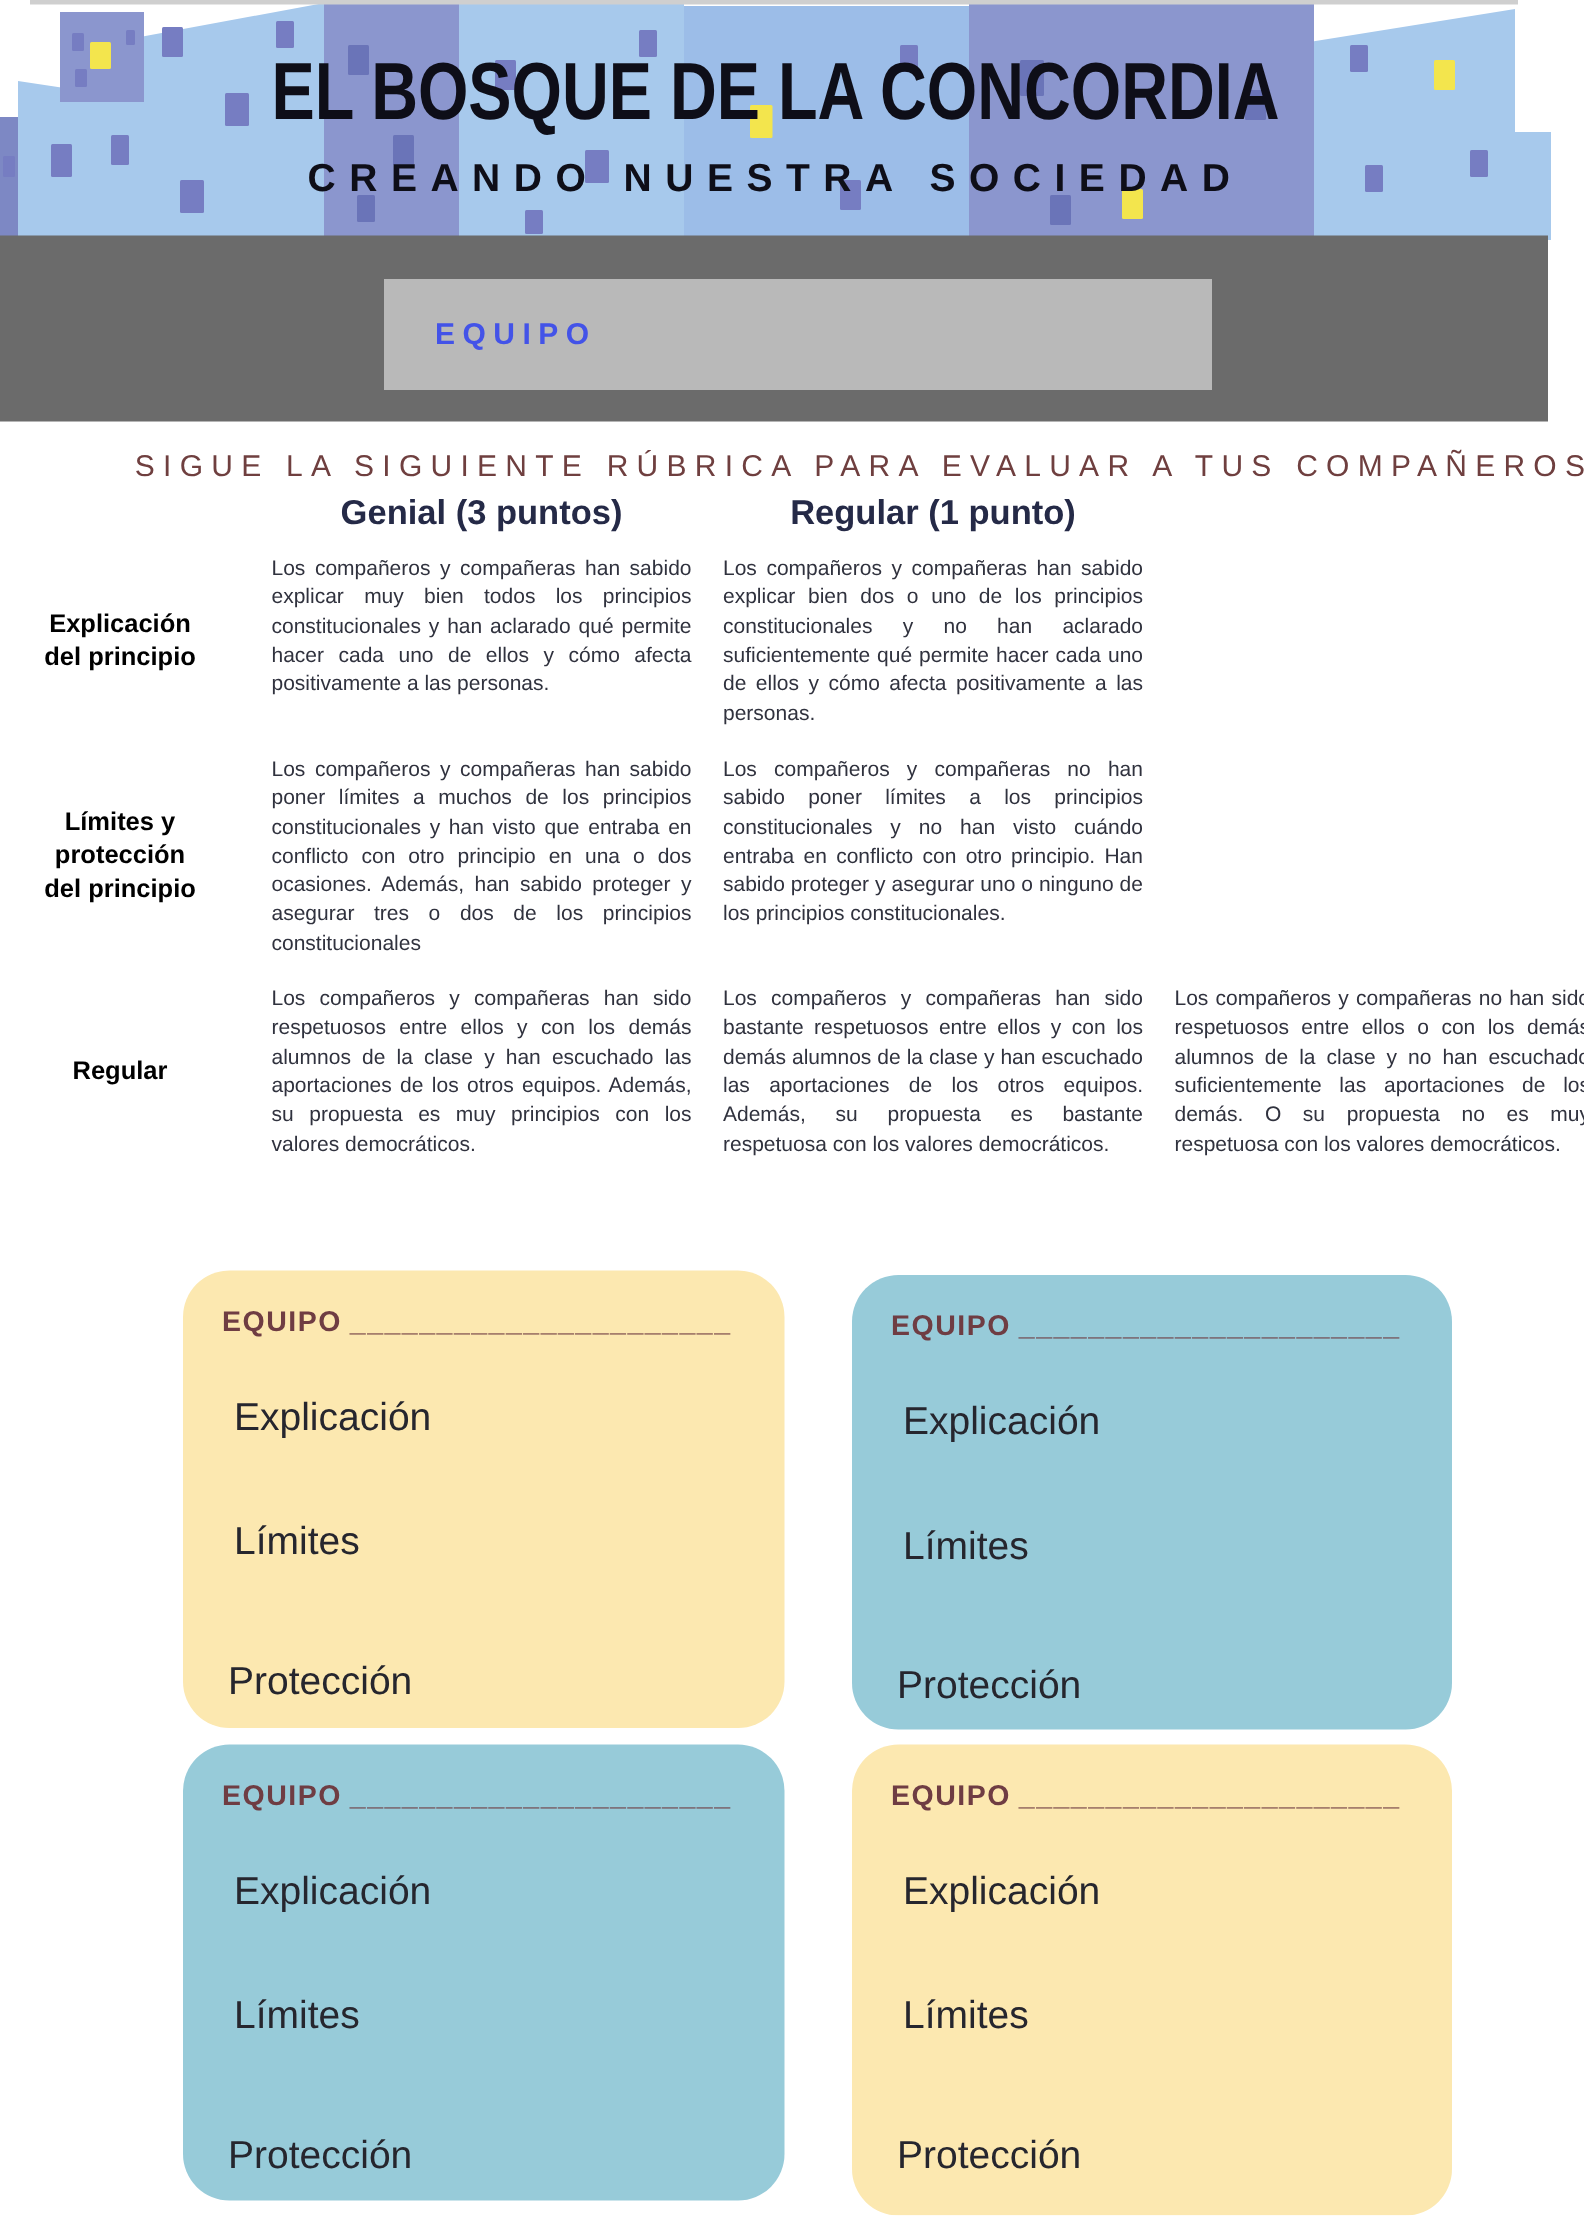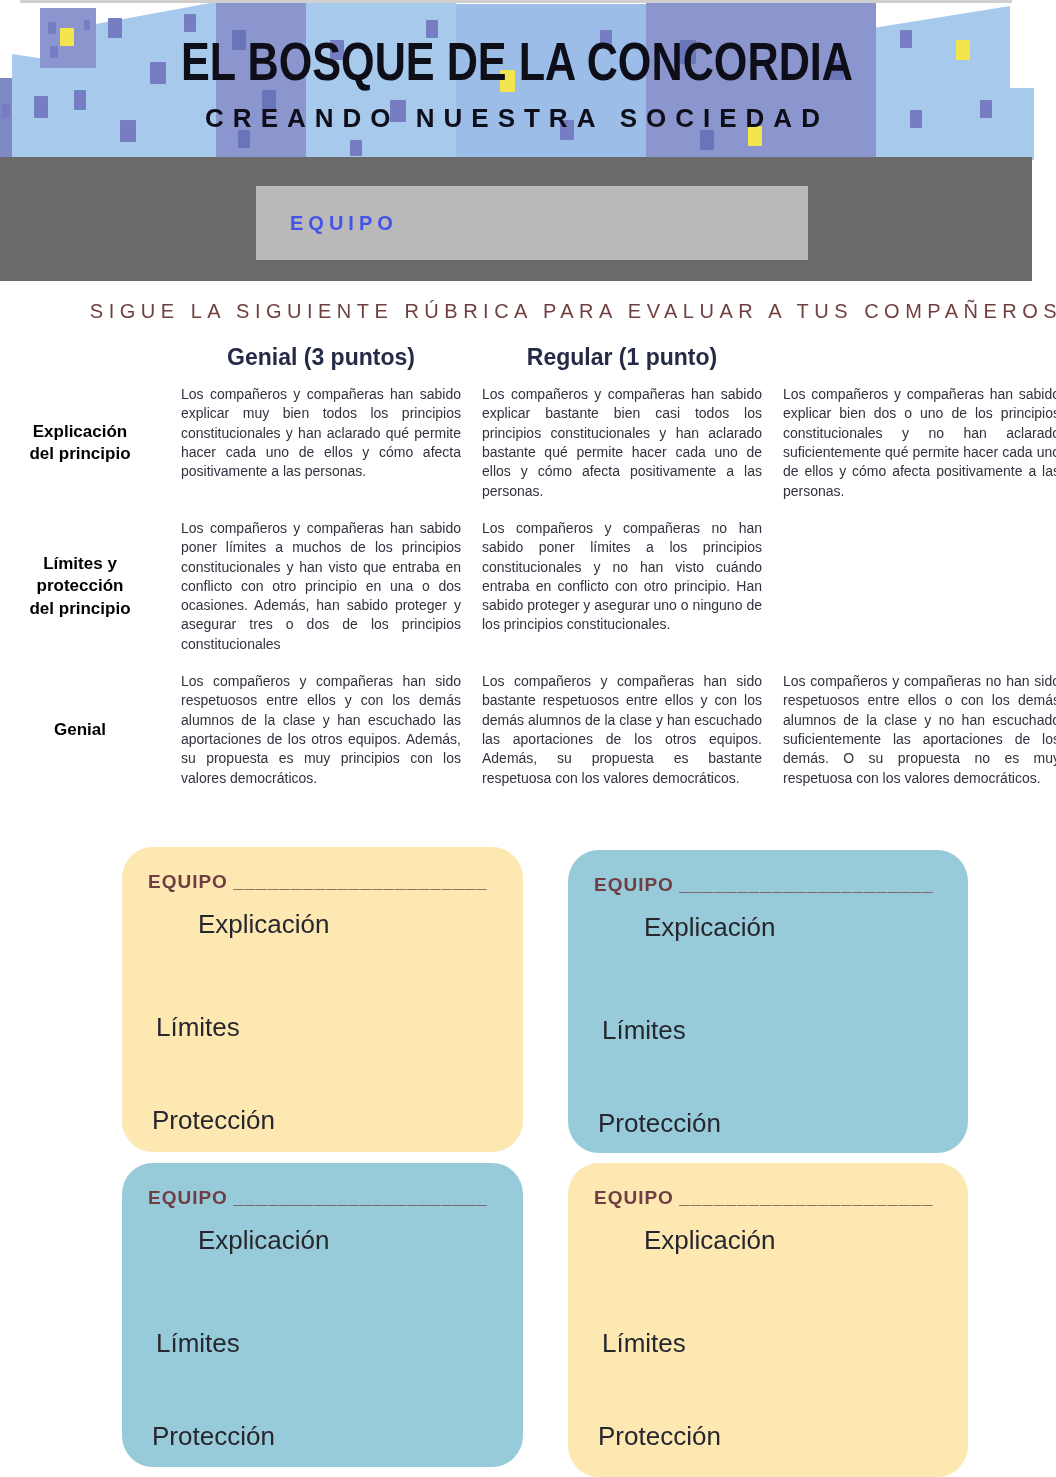--- a/index.html
+++ b/index.html
@@ -40,21 +40,21 @@
     margin-left:34px;font-size:20px;font-weight:800;letter-spacing:5px;
     color:var(--equipo-blue,#4353e8);
   }
   
   .rubric-heading{
     position:absolute;left:0;top:300px;width:1056px;text-align:center;
     font-size:20px;font-weight:500;letter-spacing:5.5px;color:var(--heading-maroon,#6f3f3f);
     white-space:nowrap;
     padding-left:48px;
   }
-  .rubric{position:absolute;left:0;top:344px;width:1040px;}
+  .rubric{position:absolute;left:0;top:328px;width:1040px;}
   .rubric-grid{display:grid;grid-template-columns:160px 280px 280px 277px;column-gap:21px;}
   .col-head{
     text-align:center;font-size:23px;font-weight:600;color:var(--header-navy,#252a47);
     padding-bottom:14px;white-space:nowrap;
   }
   .rubric-row{margin-bottom:18px;}
   .row-label{
     align-self:center;text-align:center;font-size:17px;font-weight:700;color:#000;
     padding:0 24px;line-height:1.3;
   }
@@ -63,21 +63,21 @@
     text-align:justify;text-justify:inter-word;
   }
   
   .score-box{position:absolute;border-radius:31px;}
   .score-box[data-variant="yellow"]{background:var(--box-yellow,#fce8b0);}
   .score-box[data-variant="blue"]{background:var(--box-blue,#97cbd9);}
   .sb-head{position:absolute;left:26px;top:24px;font-size:19px;white-space:nowrap;}
   .sb-head .eq{font-weight:800;letter-spacing:1px;color:var(--box-label-maroon,#6f3d43);}
   .sb-head .blank{font-weight:700;letter-spacing:1px;color:var(--box-label-maroon,#6f3d43);}
   .sb-item{position:absolute;font-size:26px;font-weight:500;color:var(--box-ink,#26262e);}
-  .sb-item.i1{left:34px;top:62px;margin-left:42px;}
+  .sb-item.i1{left:34px;top:82px;}
   .sb-item.i2{left:34px;top:165px;}
   .sb-item.i3{left:30px;top:258px;}
 </style>
 </head>
 <body>
 
 <div class="page">
 
   <div class="hero">
     <div class="b c-peri-d" style="left:0;top:78px;width:14px;height:82px;"></div>
@@ -137,32 +137,31 @@
   <div class="rubric">
     <div class="rubric-grid">
       <div></div>
       <div class="col-head">Genial (3 puntos)</div>
       <div class="col-head">Regular (1 punto)</div>
     </div>
 
     <div class="rubric-grid rubric-row">
       <div class="row-label">Explicación del principio</div>
       <div class="cell">Los compañeros y compañeras han sabido explicar muy bien todos los principios constitucionales y han aclarado qué permite hacer cada uno de ellos y cómo afecta positivamente a las personas.</div>
-      <div class="cell">Los compañeros y compañeras han sabido explicar bastante bien casi todos los principios constitucionales y han aclarado bastante qué permite hacer cada uno de ellos y cómo afecta positivamente a las personas.</div>
       <div class="cell">Los compañeros y compañeras han sabido explicar bien dos o uno de los principios constitucionales y no han aclarado suficientemente qué permite hacer cada uno de ellos y cómo afecta positivamente a las personas.</div>
     </div>
 
     <div class="rubric-grid rubric-row">
       <div class="row-label">Límites y protección del principio</div>
       <div class="cell">Los compañeros y compañeras han sabido poner límites a muchos de los principios constitucionales y han visto que entraba en conflicto con otro principio en una o dos ocasiones. Además, han sabido proteger y asegurar tres o dos de los principios constitucionales</div>
       <div class="cell">Los compañeros y compañeras no han sabido poner límites a los principios constitucionales y no han visto cuándo entraba en conflicto con otro principio. Han sabido proteger y asegurar uno o ninguno de los principios constitucionales.</div>
     </div>
 
     <div class="rubric-grid rubric-row">
-      <div class="row-label">Genial</div>
+      <div class="row-label">Regular</div>
       <div class="cell">Los compañeros y compañeras han sido respetuosos entre ellos y con los demás alumnos de la clase y han escuchado las aportaciones de los otros equipos. Además, su propuesta es muy principios con los valores democráticos.</div>
       <div class="cell">Los compañeros y compañeras han sido bastante respetuosos entre ellos y con los demás alumnos de la clase y han escuchado las aportaciones de los otros equipos. Además, su propuesta es bastante respetuosa con los valores democráticos.</div>
       <div class="cell">Los compañeros y compañeras no han sido respetuosos entre ellos o con los demás alumnos de la clase y no han escuchado suficientemente las aportaciones de los demás. O su propuesta no es muy respetuosa con los valores democráticos.</div>
     </div>
   </div>
 
   <div class="score-box" style="left:122px;top:847px;width:401px;height:305px;" data-variant="yellow">
     <div class="sb-head">
       <span class="eq">EQUIPO</span>
       <span class="blank">______________________</span>

